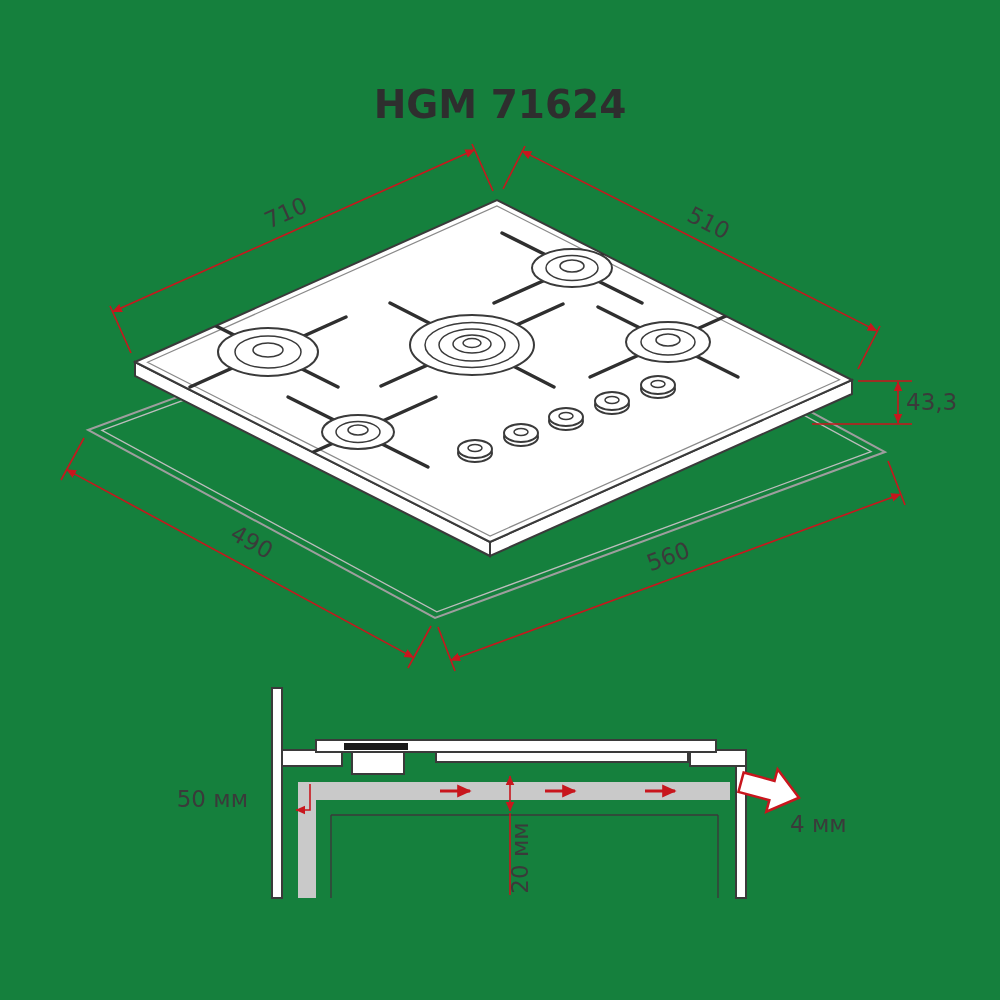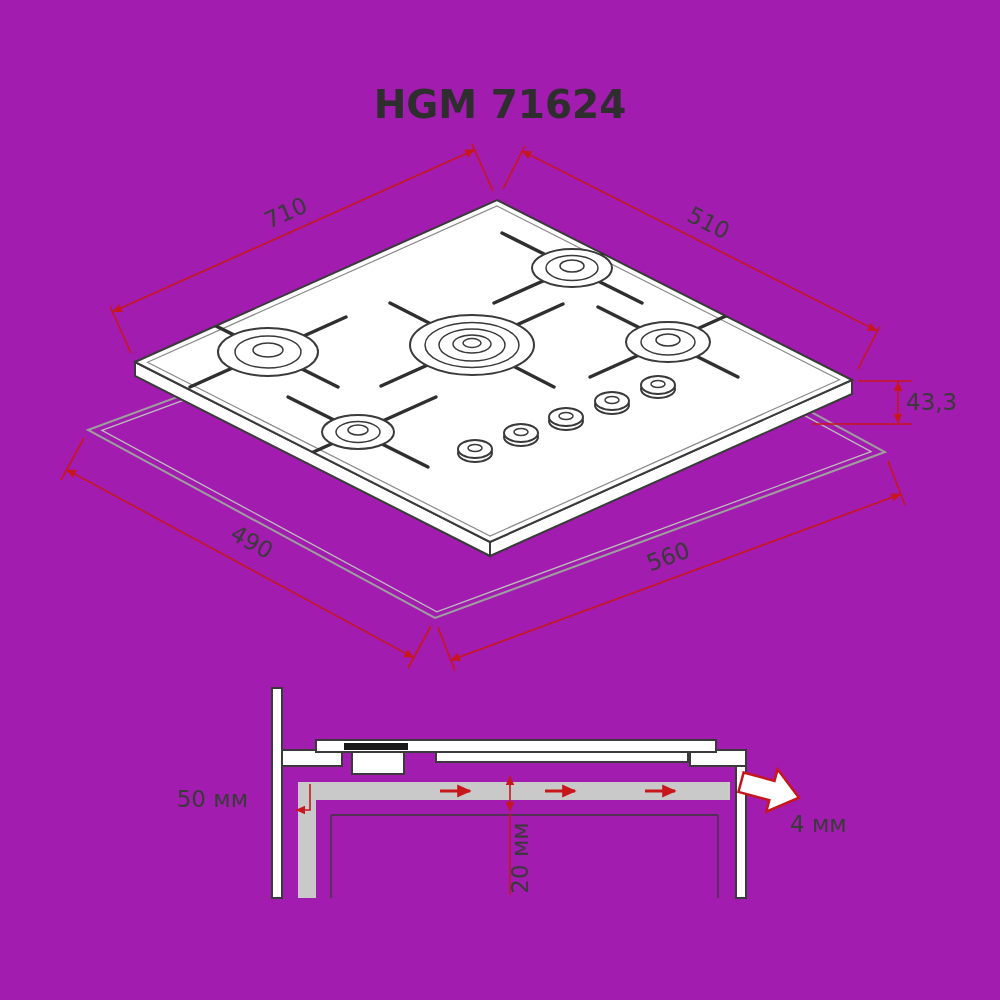--- a/index.html
+++ b/index.html
@@ -1,16 +1,16 @@
 <!DOCTYPE html>
 <html><head>
 <meta charset="utf-8">
 <style>
   html,body{margin:0;padding:0;background:#ffffff;}
-  #page{width:1000px;height:1000px;position:relative;background:#a21caf;overflow:hidden;}
+  #page{width:1000px;height:1000px;position:relative;background:#15803d;overflow:hidden;}
   .title-text{font-family:"DejaVu Sans",sans-serif;font-size:39px;font-weight:700;fill:#2e2e2e;}
   .dim-text{font-family:"DejaVu Sans",sans-serif;font-size:23px;fill:#3a3a3a;}
   .thin{stroke:#3a3a3a;stroke-width:1.4;fill:none;}
   .body-line{stroke:#3a3a3a;stroke-width:2;fill:#ffffff;}
   .bevel{stroke:#8a8a8a;stroke-width:1.2;fill:none;}
   .gray-out{stroke:#9e9e9e;stroke-width:2;fill:none;}
   .gray-in{stroke:#bdbdbd;stroke-width:1.3;fill:none;}
   .grate{stroke:#2f2f2f;stroke-width:3.4;stroke-linecap:round;}
   .burner{stroke:#3a3a3a;stroke-width:2;fill:#ffffff;}
   .burner-i{stroke:#3a3a3a;stroke-width:1.5;fill:#ffffff;}

